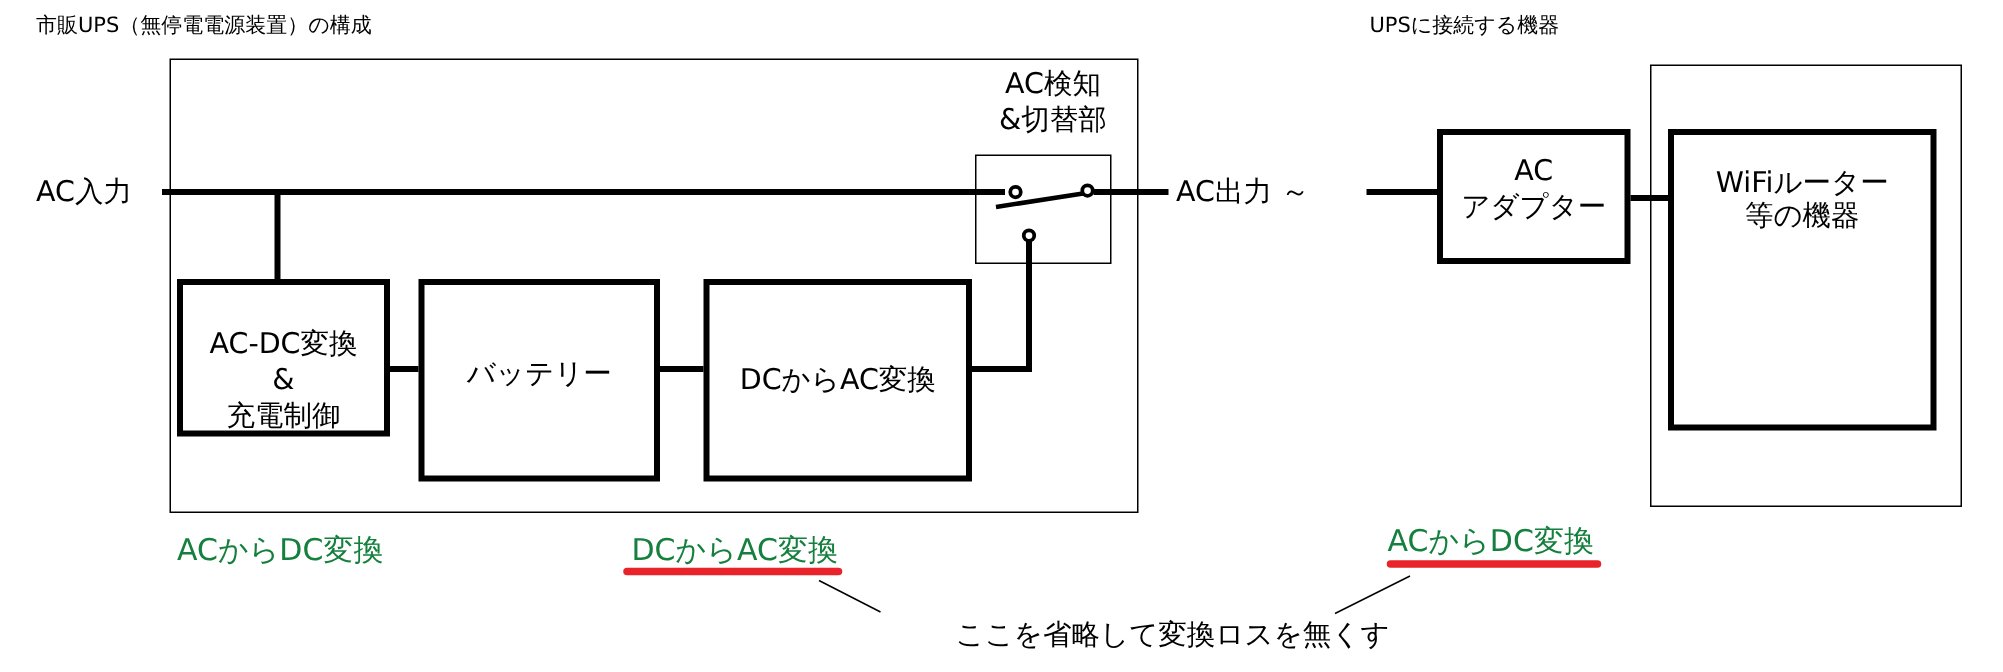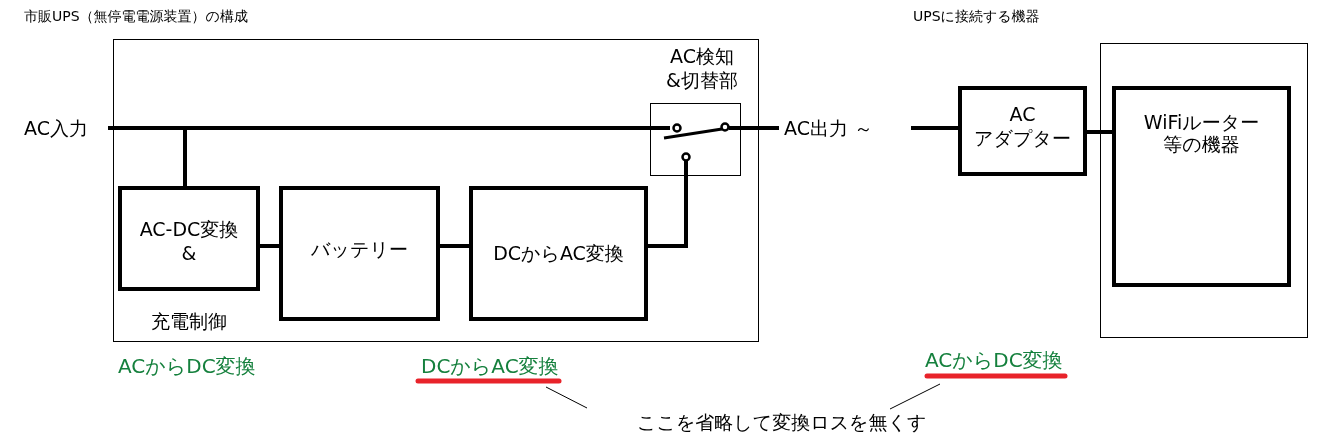--- a/index.html
+++ b/index.html
@@ -53,21 +53,21 @@
 
   <line x1="546" y1="387" x2="587" y2="408" stroke="#000" stroke-width="1"></line>
   <line x1="940" y1="384" x2="890" y2="409" stroke="#000" stroke-width="1"></line>
 </svg>
 
 <div class="label" style="left:24px; top:116px; text-align:center;">AC入力</div>
 
 <div class="box thick" style="left:118px; top:186px; width:142px; height:105px;">
   <div class="label" style="left:0; right:0; top:27px;">AC-DC変換</div>
   <div class="label" style="left:0; right:0; top:51px;">&amp;</div>
-  <div class="label" style="left:0; right:0; top:75px;margin-top:44px;">充電制御</div>
+  <div class="label" style="left:0; right:0; top:75px;">充電制御</div>
 </div>
 
 <div class="box thick" style="left:279px; top:186px; width:161px; height:135px;">
   <div class="label" style="left:0; right:0; top:47px;">バッテリー</div>
 </div>
 
 <div class="box thick" style="left:469px; top:186px; width:179px; height:135px;">
   <div class="label" style="left:0; right:0; top:51px;">DCからAC変換</div>
 </div>
 

